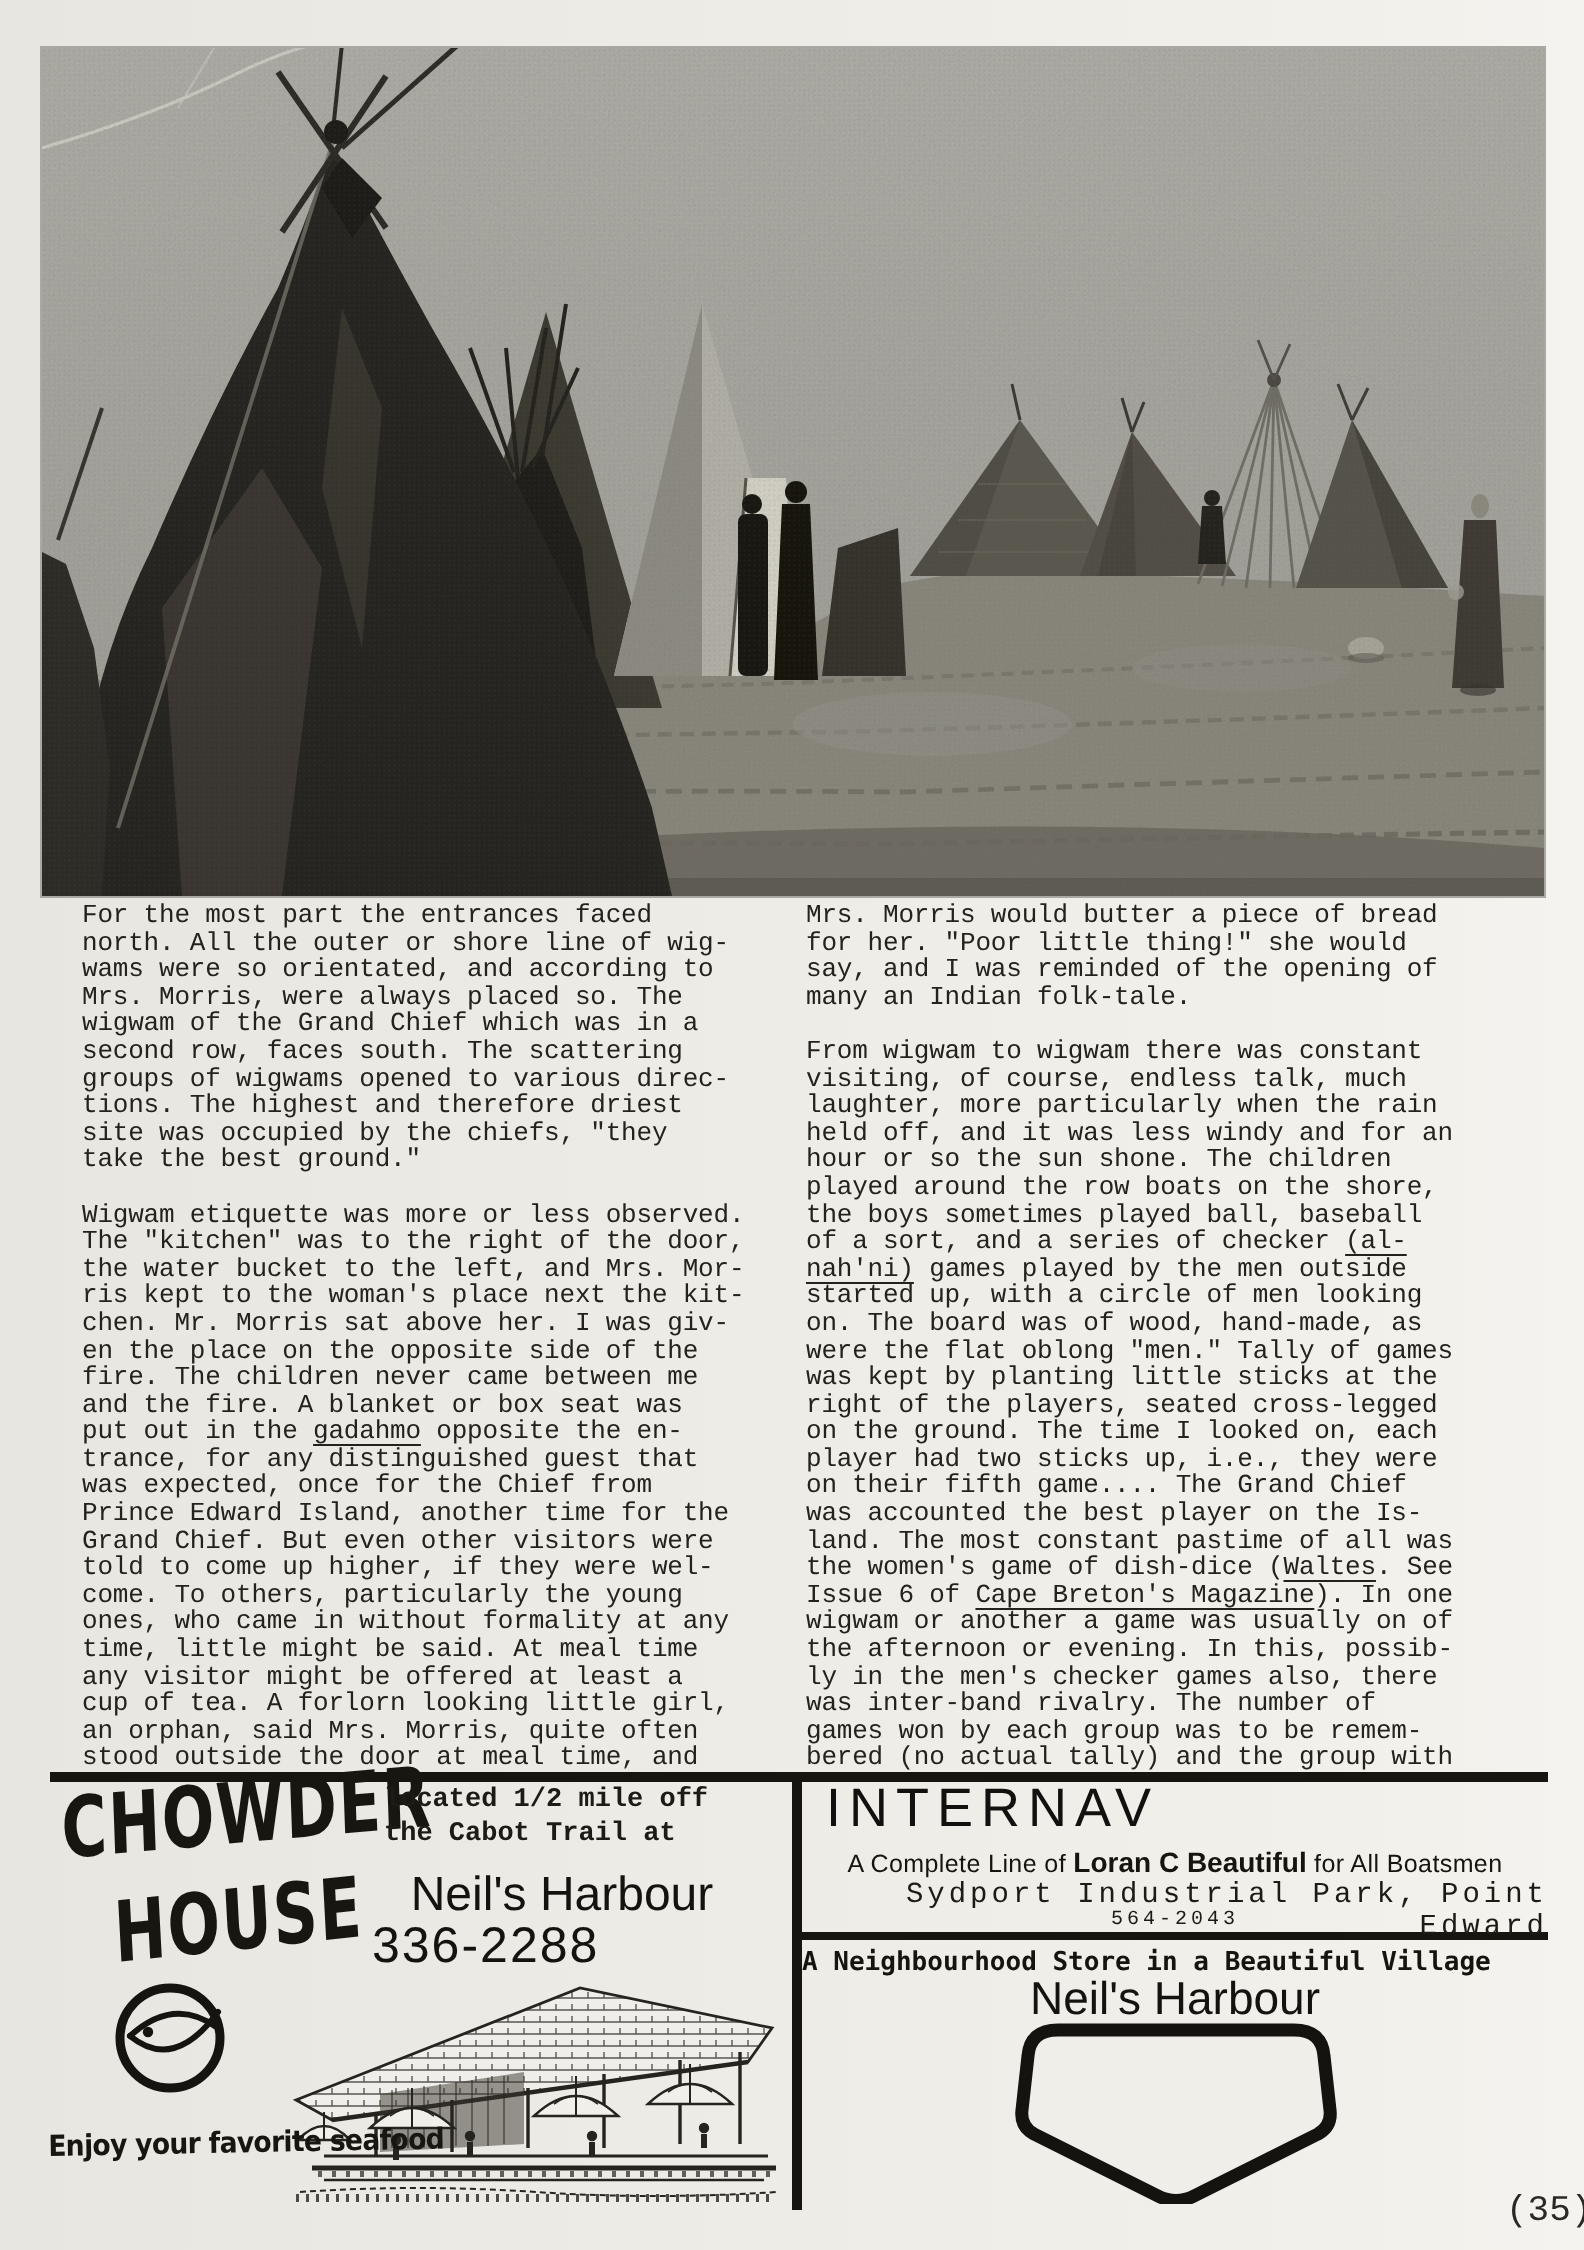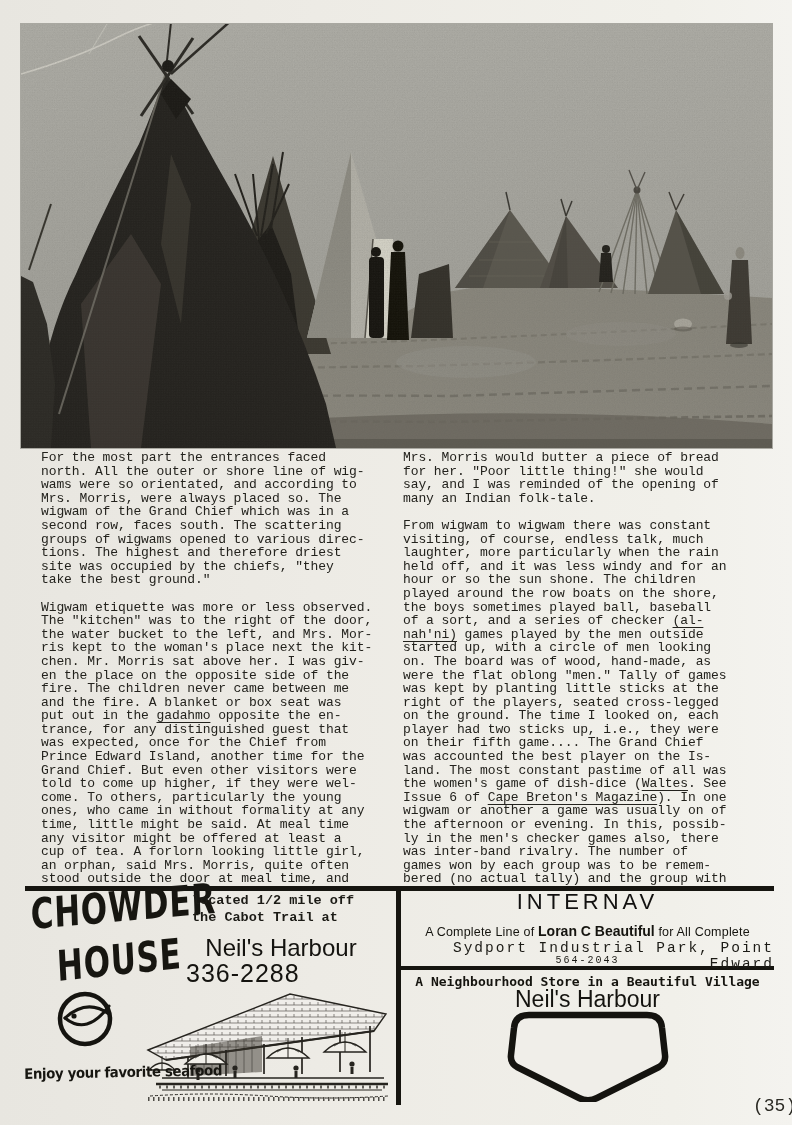--- a/index.html
+++ b/index.html
@@ -41,27 +41,27 @@
   #chowder-place{left:186px;top:934px;width:190px;text-align:center;font-size:24px;color:#14130f;}
   #chowder-phone{left:186px;top:959px;width:190px;text-align:left;font-size:25px;letter-spacing:1px;color:#14130f;}
   #fish-logo{left:55px;top:986px;width:62px;height:64px;}
   #building-art{left:138px;top:984px;width:257px;height:118px;}
   #chowder-tagline{
     left:24px;top:1066px;font-family:"DejaVu Sans",sans-serif;font-weight:bold;
     font-size:14.5px;letter-spacing:-0.4px;transform:scaleX(.92) rotate(-1deg);transform-origin:left top;
     color:#171611;
   }
   
-  #internav-title{left:401px;top:889px;width:373px;text-align:center;font-size:22px;letter-spacing:4px;color:#121110;}
+  #internav-title{left:401px;top:889px;width:373px;font-size:27px;letter-spacing:4px;color:#121110;padding-left:12px;}
   #internav-line{left:401px;top:923px;width:373px;text-align:center;font-size:12.5px;letter-spacing:.2px;color:#15140f;}
   #internav-line b{font-size:14px;letter-spacing:0;}
   #internav-address{left:401px;top:940px;width:373px;text-align:right;font-size:14.5px;letter-spacing:2px;color:#1c1b16;}
   #internav-phone{left:401px;top:955px;width:373px;text-align:center;font-size:10px;letter-spacing:2px;color:#1c1b16;}
   
-  #coop-tagline{left:401px;top:974px;width:373px;text-align:center;font-family:"DejaVu Sans Mono",monospace;font-weight:bold;font-size:13px;letter-spacing:0;color:#15140f;}
+  #coop-tagline{left:401px;top:974px;width:373px;text-align:left;font-family:"DejaVu Sans Mono",monospace;font-weight:bold;font-size:13px;letter-spacing:0;color:#15140f;}
   #coop-place{left:401px;top:986px;width:373px;text-align:center;font-size:23px;color:#14130f;}
   #coop-badge{left:505px;top:1010px;width:166px;height:92px;}
   #coop-badge svg{position:absolute;left:0;top:0;}
   #coop-badge-text{
     position:absolute;left:0;top:21px;width:100%;display:flex;align-items:center;justify-content:center;
     font-family:"DejaVu Sans",sans-serif;font-weight:bold;font-size:33px;color:#14130f;letter-spacing:.5px;
   }
   #coop-dot{width:9px;height:9px;background:#14130f;border-radius:2.5px;margin:2px 3px 0 3px;}
   
   #page-number{left:753px;top:1096px;font-size:18px;color:#2a2923;}
@@ -307,21 +307,21 @@
         <path d="M12,112 Q70,108 130,112 T250,112" stroke="#26241f" stroke-width="1" stroke-dasharray="3 2" fill="none"></path>
         <path d="M10,115 H250" stroke="#26241f" stroke-width="4" stroke-dasharray="1.5 3.5" opacity="0.8"></path>
       </svg>
     </div>
 
     <div class="abs" id="chowder-tagline">Enjoy your favorite seafood</div>
   </div>
 
   <div>
     <div class="abs sans" id="internav-title">INTERNAV</div>
-    <div class="abs sans" id="internav-line"><span>A Complete Line of </span><b>Loran C Beautiful</b><span> for All Complete</span></div>
+    <div class="abs sans" id="internav-line"><span>A Complete Line of </span><b>Loran C Beautiful</b><span> for All Boatsmen</span></div>
     <div class="abs" id="internav-address">Sydport Industrial Park, Point Edward</div>
     <div class="abs" id="internav-phone">564-2043</div>
   </div>
 
   <div>
     <div class="abs" id="coop-tagline">A Neighbourhood Store in a Beautiful Village</div>
     <div class="abs sans" id="coop-place">Neil's Harbour</div>
     <div class="abs" id="coop-badge">
       <svg viewBox="0 0 166 92" width="166" height="92">
         <path d="M24,5 L142,5 Q156,5 157,18 L160,45 Q161,53 154,57 L92,88 Q83,92.5 74,88 L12,57 Q5,53 6,45 L9,18 Q10,5 24,5 Z" fill="#f0eee9" stroke="#14130f" stroke-width="6.5" stroke-linejoin="round"></path>

